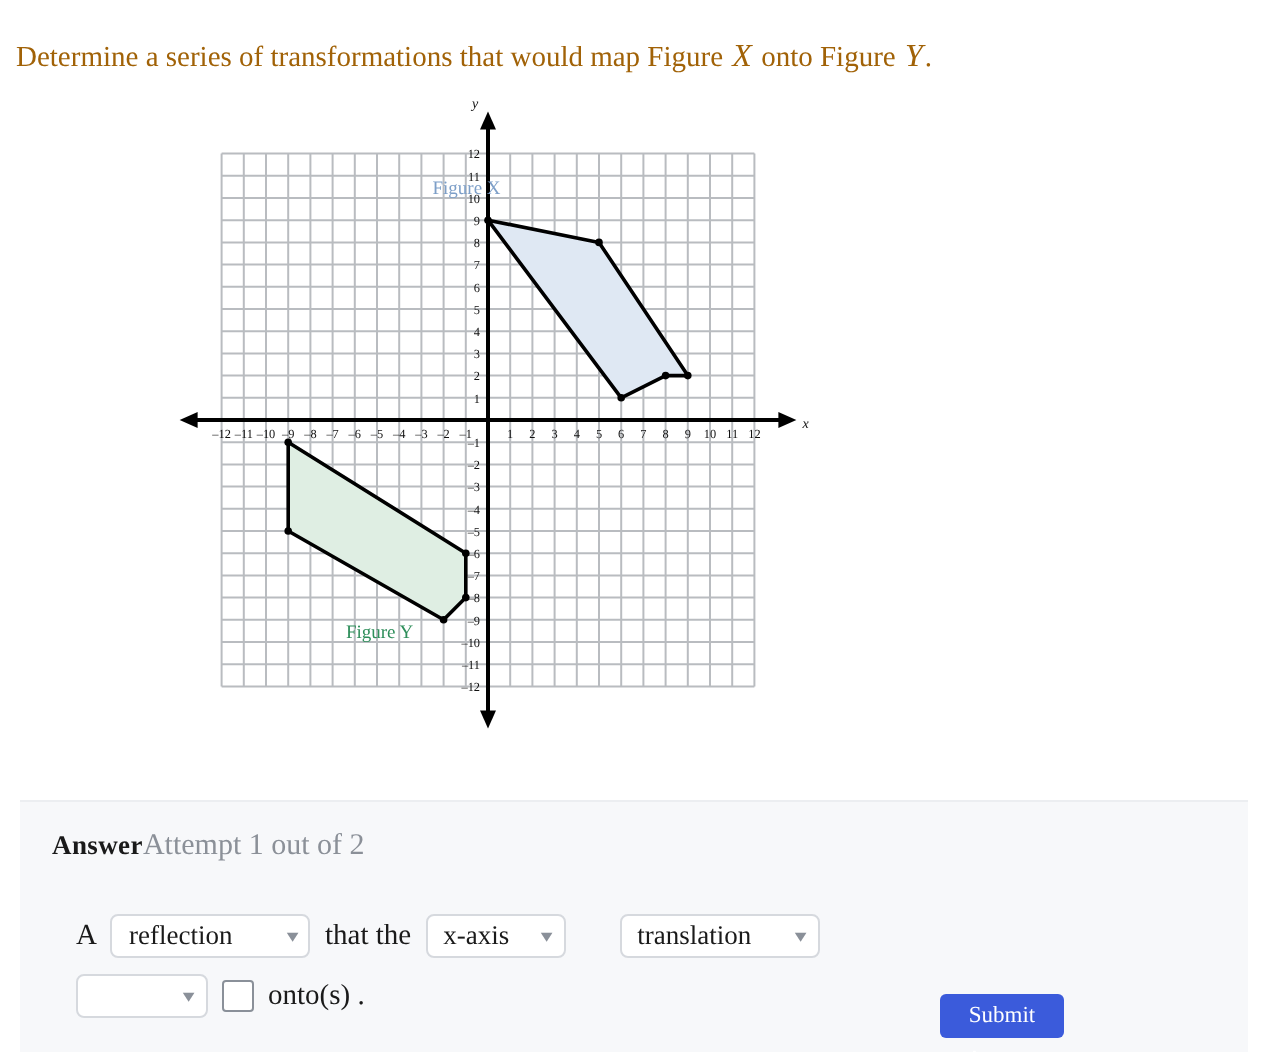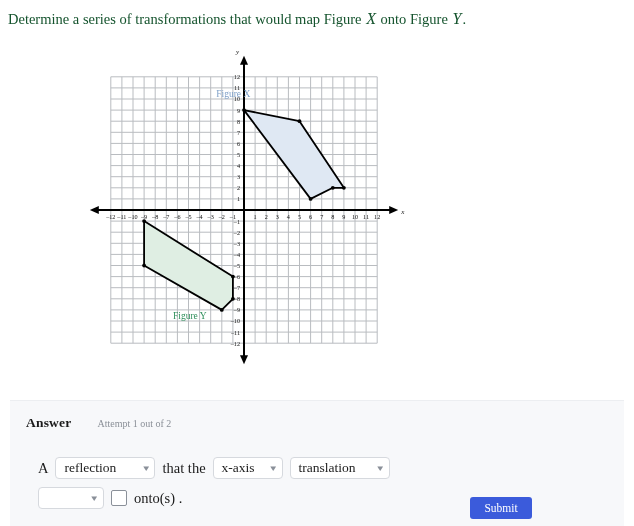--- a/index.html
+++ b/index.html
@@ -13,25 +13,25 @@
     position: relative;
     font-family: "Liberation Serif", "DejaVu Serif", serif;
     color: #1a1a1a;
     overflow: hidden;
   }
 
   
   .prompt {
     position: absolute;
     left: 8px;
-    top: 10px;
+    top: 20px;
     width: 618px;
     font-size: 14.5px;
     line-height: 18px;
-    color: #14532d;
+    color: #a16207;
   }
   .mathvar {
     font-family: "Liberation Serif", "DejaVu Serif", serif;
     font-style: italic;
     font-size: 16px;
     padding: 0 1px;
   }
 
   
   .graph-wrap {
@@ -52,30 +52,30 @@
     height: 126px;
     background: #f7f8fa;
     border-top: 1px solid #eceef1;
   }
   .answer-head {
     position: absolute;
     left: 16px;
     top: 14px;
     display: flex;
     align-items: baseline;
-    gap: 26px;
+    gap: 0;
   }
   .answer-title {
     font-size: 13.5px;
     font-weight: bold;
     color: #1a1a1a;
     letter-spacing: .2px;
   }
   .attempt-text {
-    font-size: 10px;
+    font-size: 15px;
     color: #8b9098;
   }
 
   .answer-body {
     position: absolute;
     left: 28px;
     top: 56px;
     right: 16px;
   }
   .answer-line {
@@ -108,21 +108,21 @@
   }
   .sel .caret {
     margin-left: 10px;
     color: #8a9099;
     font-size: 9px;
     line-height: 1;
     transform: scaleX(1.3);
   }
   .sel-reflection { width: 100px; }
   .sel-axis { width: 70px; }
-  .sel-translation { width: 100px; }
+  .sel-translation { width: 100px; margin-left: 20px; }
   .sel-direction { width: 66px; }
 
   .unit-box {
     display: inline-block;
     width: 16px;
     height: 16px;
     background: #ffffff;
     border: 1px solid #8a9099;
     border-radius: 2px;
     box-sizing: border-box;

